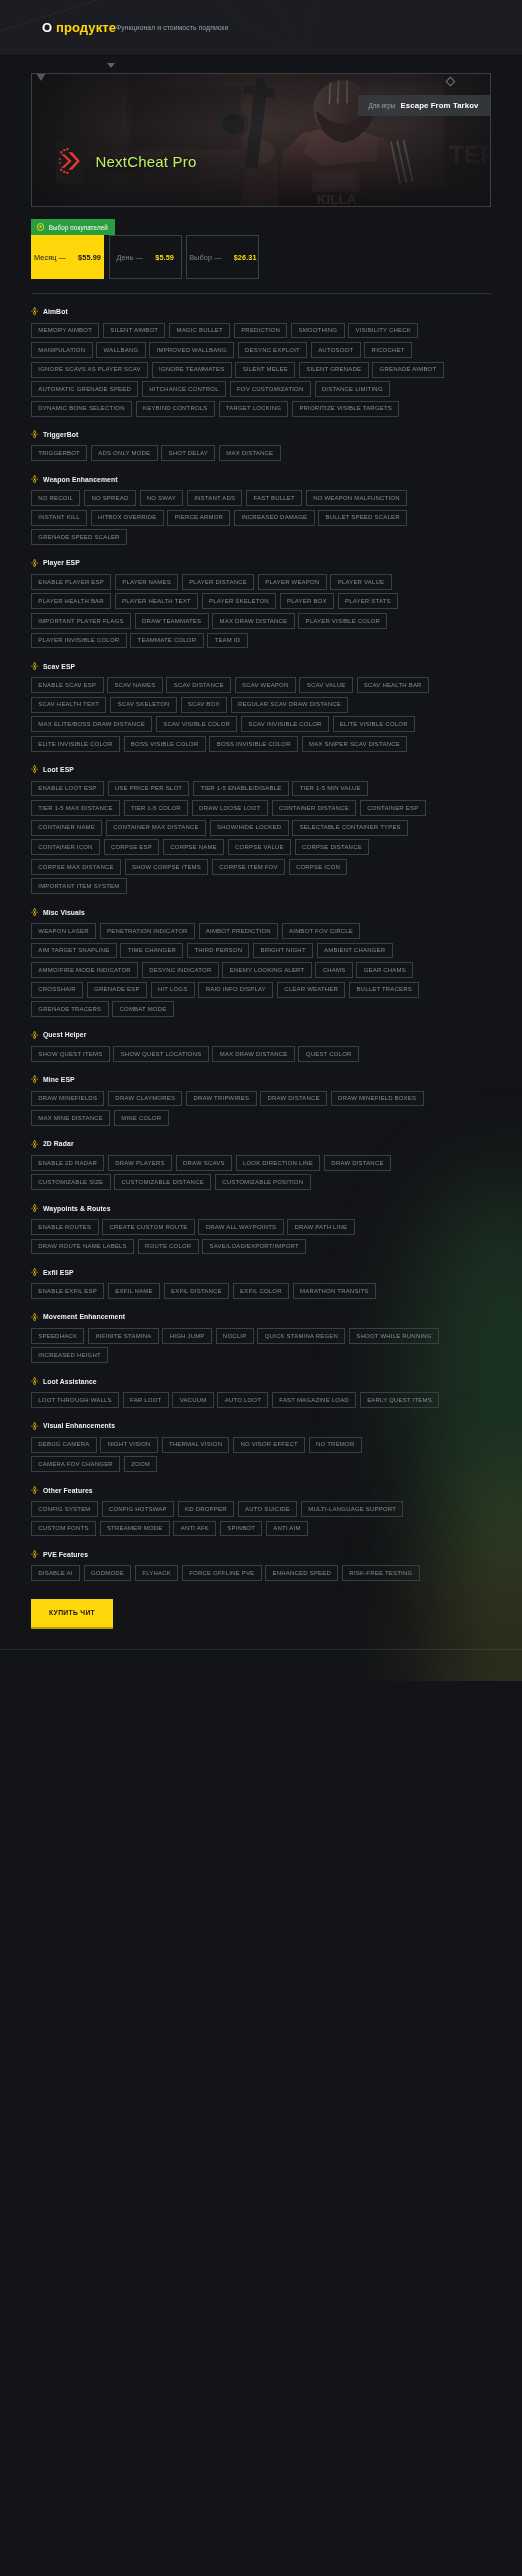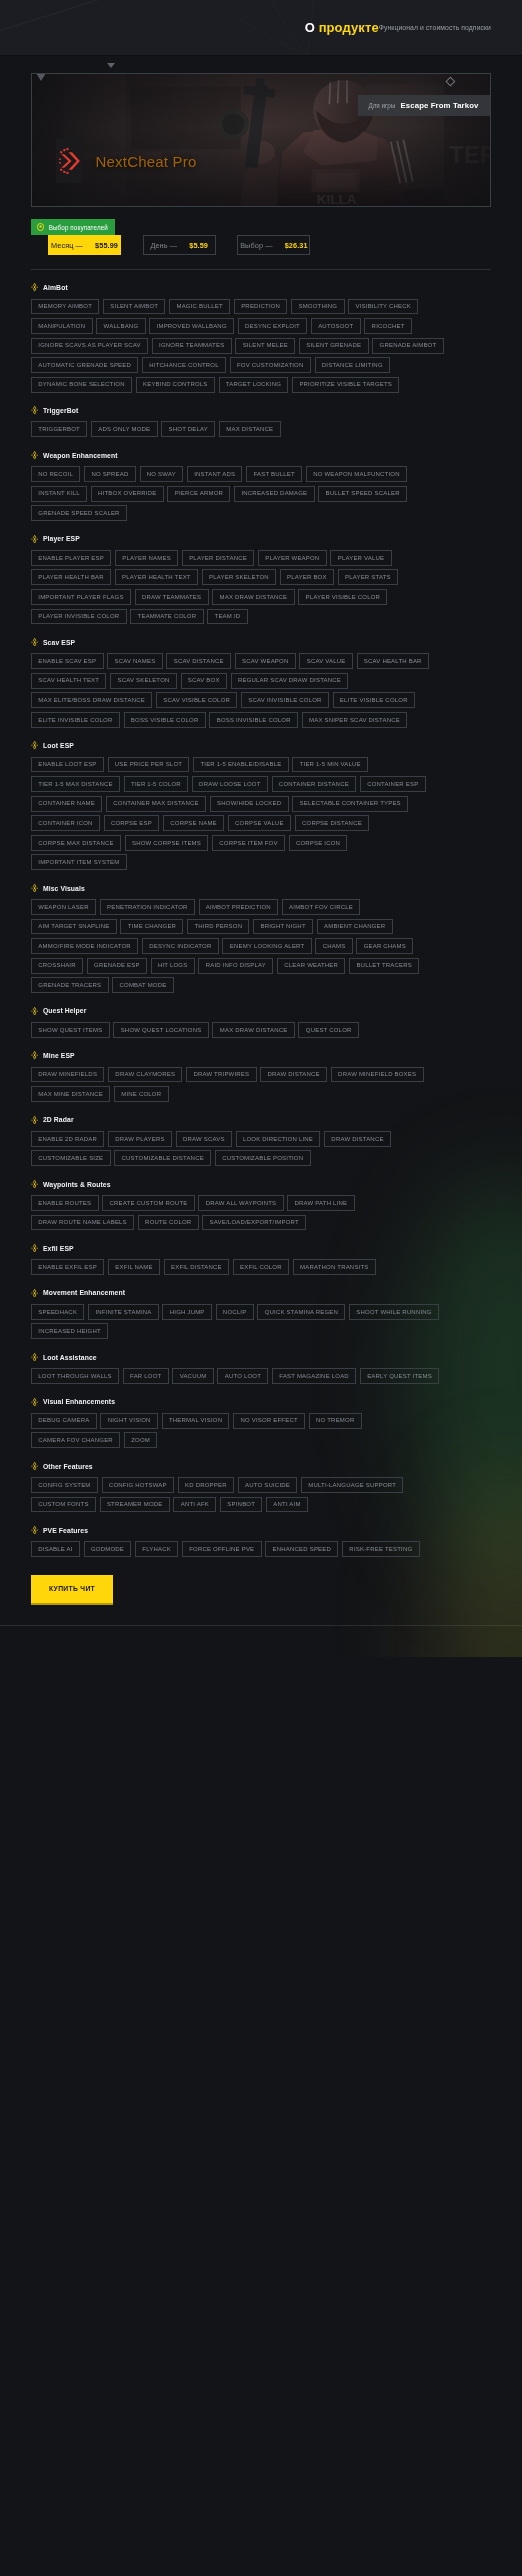--- a/index.html
+++ b/index.html
@@ -20,21 +20,21 @@
     overflow: hidden;
   }
   .topbar-swoosh {
     position: absolute; inset: 0; pointer-events: none;
   }
   .topbar-inner {
     position: relative;
     height: 100%;
     display: flex;
     align-items: center;
-    justify-content: flex-end;
+    justify-content: flex-start;
     padding: 0 31px 0 42px;
   }
   .page-title {
     font-size: 13px;
     font-weight: 700;
     letter-spacing: 0.1px;
     color: #ffd60a;
     white-space: nowrap;
   }
   .page-title .lead { color: #ffffff; }
@@ -128,21 +128,21 @@
     display: flex; align-items: center; gap: 12.5px;
   }
   .hero-logo {
     width: 27px; height: 44px;
     background: #1a191c;
     display: flex; align-items: center; justify-content: center;
   }
   .hero-name {
     font-size: 15px;
     font-weight: 400;
-    color: #a16207;
+    color: #bef264;
     letter-spacing: 0.2px;
     text-shadow: 0 1px 5.2px rgba(0,0,0,.7);
   }
 
   
   .plans-wrap { margin-top: 11.5px; }
   .plan-flag {
     display: inline-flex; align-items: center; gap: 4.2px;
     background: #2a9d3f;
     color: #fff;
@@ -157,28 +157,27 @@
     display: flex; align-items: center; justify-content: center;
     font-size: 4.7px; color: #ffd60a; line-height: 1;
   }
   .plans {
     display: flex;
     gap: 4.7px;
     align-items: stretch;
   }
   .plan {
     width: 73px;
-    height: 20px;
+    height: 44px;
     border: 0.5px solid #3b3f46;
     display: flex; align-items: center; justify-content: center;
     font-size: 7.3px;
     color: #7e848c;
     letter-spacing: 0.1px;
     white-space: nowrap;
-    margin-left: 17px;
   }
   .plan .price { color: #ffd60a; font-weight: 700; margin-left: 2.1px; padding-left: 10px; }
   .plan.active {
     background: #ffd60a;
     border-color: #ffd60a;
     color: #16171a;
     font-size: 7.3px;
   }
   .plan.active .price { color: #16171a; font-weight: 700; }
 

